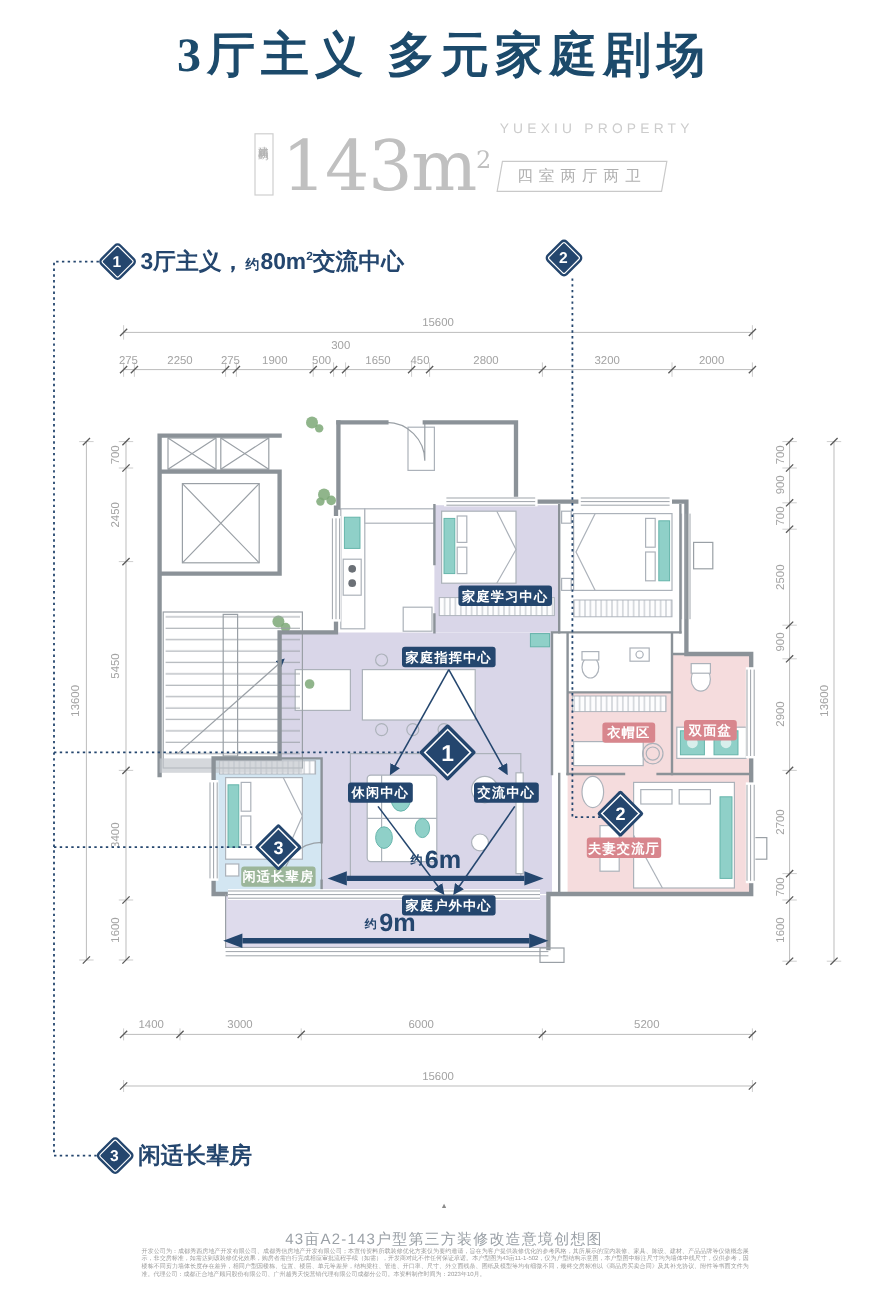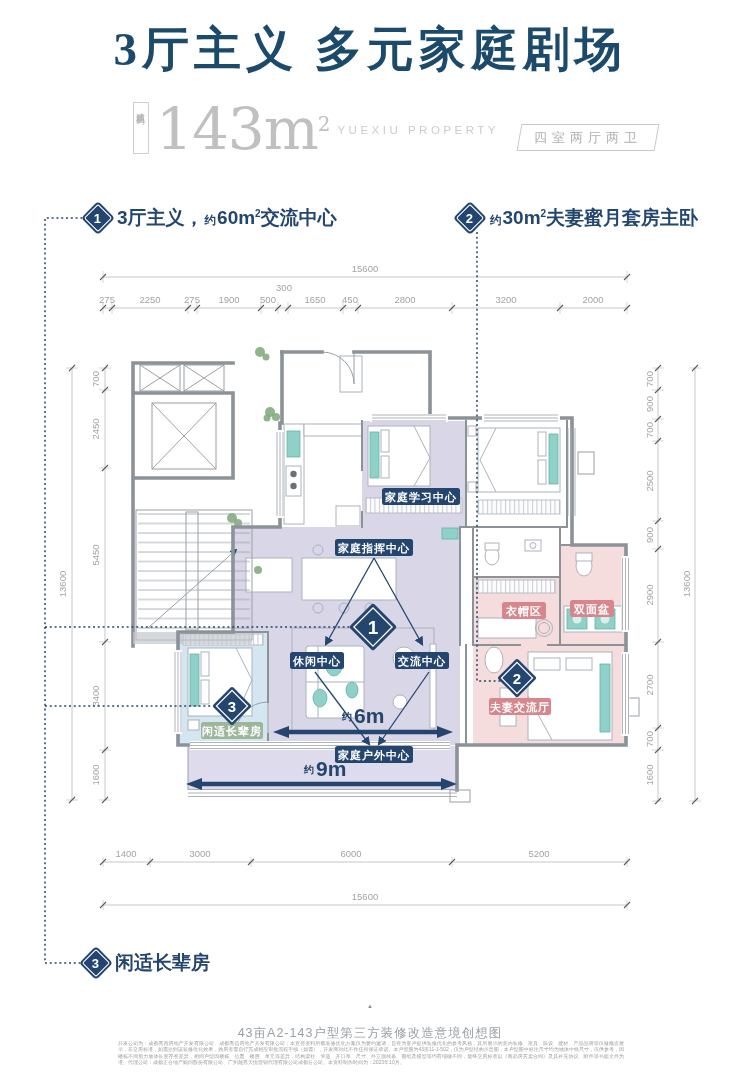--- a/index.html
+++ b/index.html
@@ -3,32 +3,32 @@
 <meta charset="utf-8">
 <style>
   * { margin:0; padding:0; box-sizing:border-box; }
   body { background:#fff; }
   .page { position:relative; width:740px; height:1090px; background:#ffffff;
           font-family:"Liberation Sans", sans-serif; overflow:hidden; }
 
   
   .title { position:absolute; top:18px; left:0; width:100%; text-align:center;
            font-family:"Liberation Serif","DejaVu Serif",serif; font-weight:bold;
-           font-size:47px; letter-spacing:5px; color:#1c4a6b; }
+           font-size:40px; letter-spacing:5px; color:#1c4a6b; }
 
   
   .arearow { position:absolute; top:102px; left:11px; width:100%;
              display:flex; justify-content:center; align-items:flex-end; gap:7px;padding-left:28px; }
   .vlabel { writing-mode:vertical-rl; text-orientation:upright;
             font-size:8.5px; color:#b5b5b5; border:1px solid #cfcfcf;
             padding:3px 1px; height:52px; letter-spacing:1px; }
   .bignum { font-family:"DejaVu Serif",serif; font-size:58px; line-height:.82;
             color:#c0c0c0; letter-spacing:-1px; }
   .bignum sup { font-size:20px; vertical-align:18px; letter-spacing:0; }
-  .subcol { display:flex; align-items:flex-start; gap:20px; padding-bottom:3px; }
+  .subcol { display:flex; flex-direction:column; align-items:flex-start; gap:20px; padding-bottom:3px; }
   .brand { font-size:11.5px; letter-spacing:3.5px; color:#cccccc; }
   .specbox { border:1px solid #c9c9c9; padding:3px 14px; transform:skewX(-10deg); }
   .specbox span { display:inline-block; transform:skewX(10deg);
                   font-size:13px; letter-spacing:5px; color:#b0b0b0; }
 
   
   .callout { position:absolute; display:flex; align-items:center; gap:9px;
              color:#24466e; font-weight:bold; font-size:19px; white-space:nowrap; }
   .dmd { width:20px; height:20px; background:#24466e; border:1.5px solid #fff;
          outline:2px solid #24466e; border-radius:2px; transform:rotate(45deg);
@@ -393,28 +393,27 @@
     <div class="subcol">
       <div class="brand">YUEXIU PROPERTY</div>
       <div class="specbox"><span>四室两厅两卫</span></div>
     </div>
   </div>
 
   <div class="callout c1">
     <div class="dmd">
         <span>1</span>
       </div>
-    <div><span>3厅主义，</span><span class="approx">约</span><span>60m</span><sup>2</sup><span>交流中心</span></div>
+    <div><span>3厅主义，</span><span class="approx">约</span><span>80m</span><sup>2</sup><span>交流中心</span></div>
   </div>
 
   <div class="callout c2">
     <div class="dmd">
         <span>2</span>
       </div>
-    <div><span class="approx">约</span><span>30m</span><sup>2</sup><span>夫妻蜜月套房主卧</span></div>
   </div>
 
   <div class="callout c3">
     <div class="dmd">
         <span>3</span>
       </div>
     <div>闲适长辈房</div>
   </div>
 
   <div class="capmark">▲</div>

